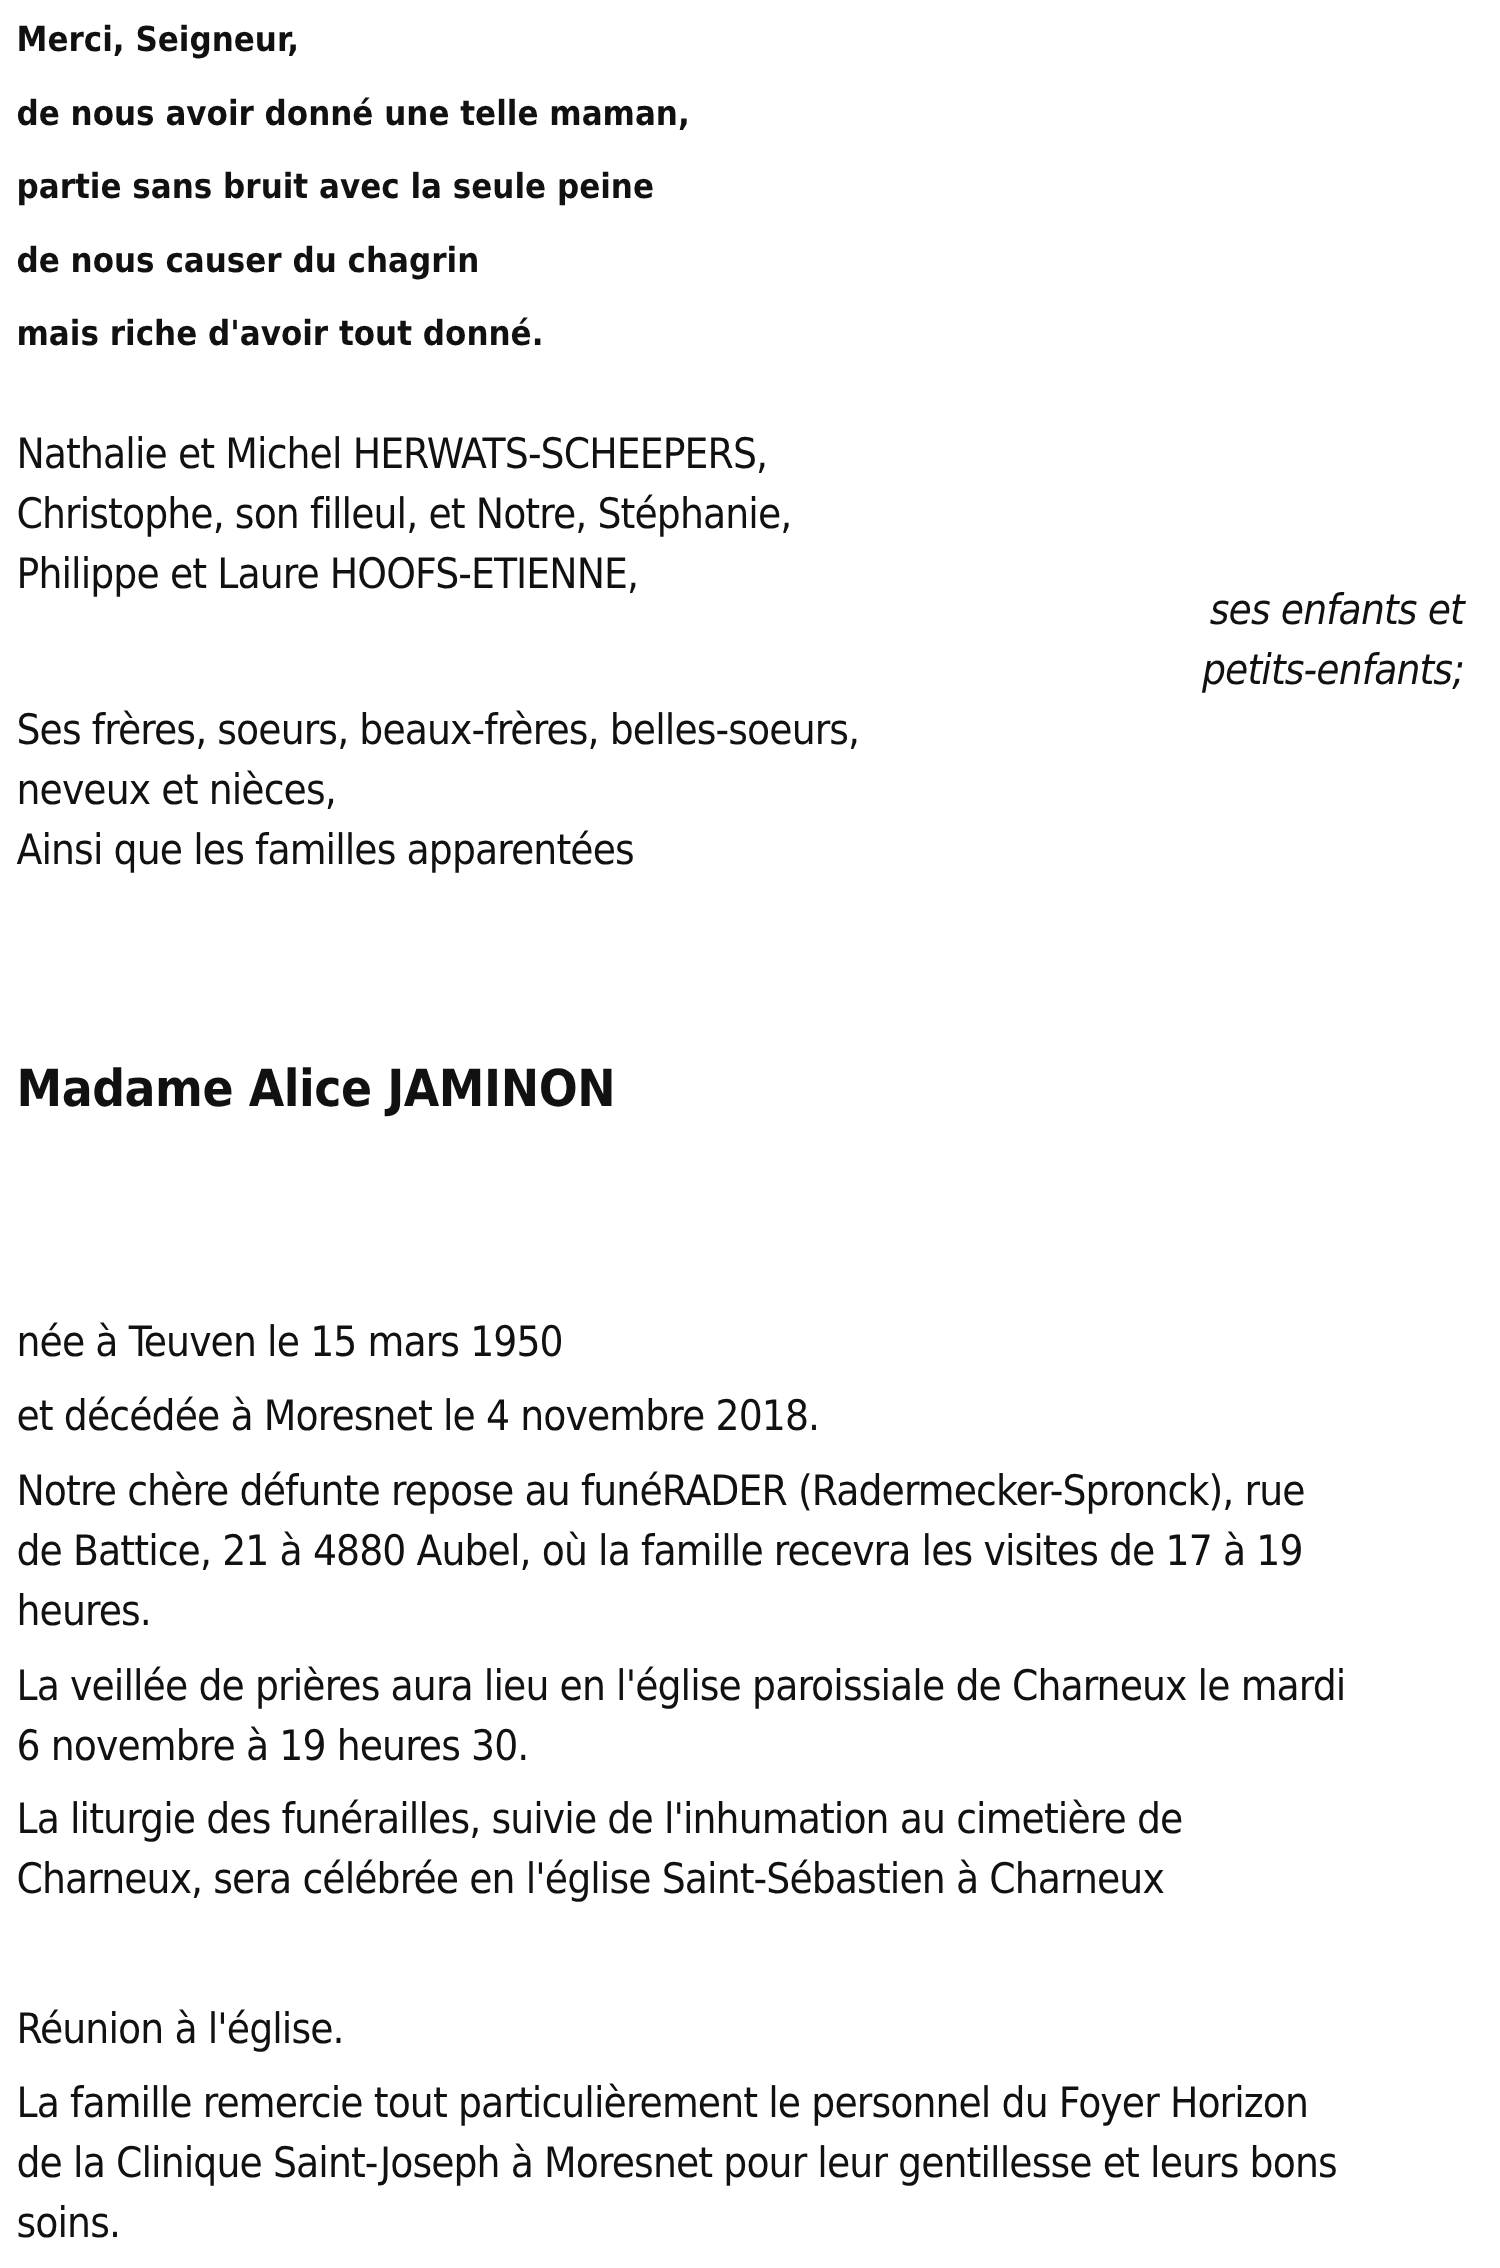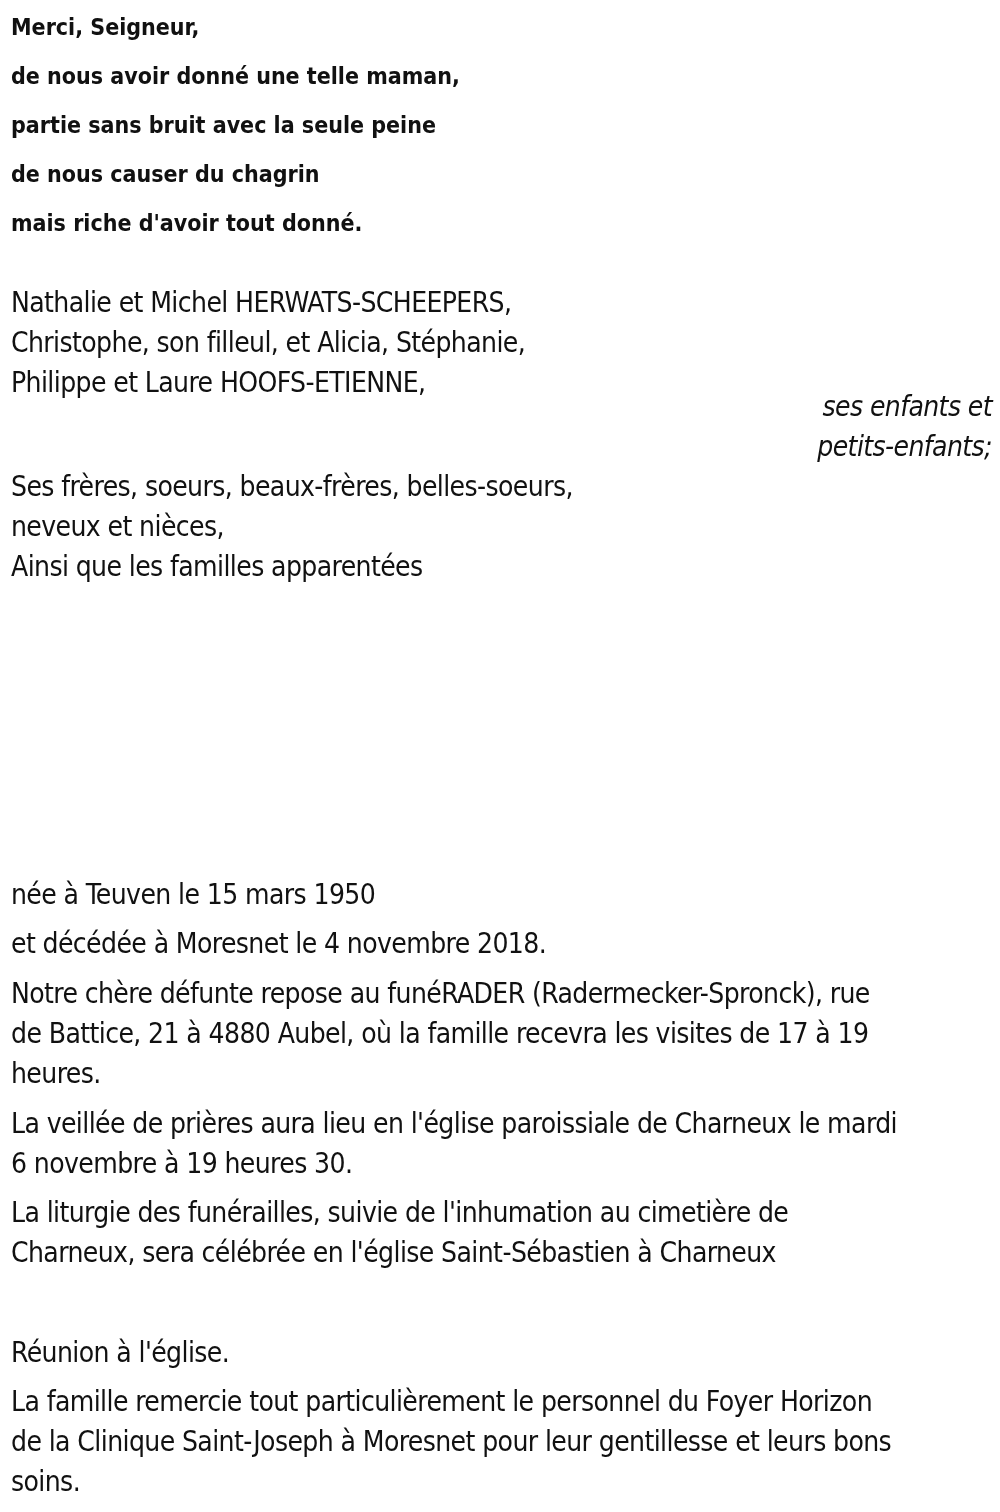--- a/index.html
+++ b/index.html
@@ -24,53 +24,54 @@
   .bold { font-weight: bold; }
   .poem { letter-spacing: 0px; font-size: 23px; }
   .title {
     font-size: 34px;
     line-height: 40px;
     font-weight: bold;
     letter-spacing: -0.3px;
   }
   .right {
     left: auto;
-    right: 8px;
+    right: 24px;
     font-style: italic;
     text-align: left;
   }
 </style>
 </head>
 <body>
 
 <div class="page">
 
   <div>
     <div class="line bold poem" style="top:12px">Merci, Seigneur,</div>
     <div class="line bold poem" style="top:61px">de nous avoir donné une telle maman,</div>
     <div class="line bold poem" style="top:110px">partie sans bruit avec la seule peine</div>
     <div class="line bold poem" style="top:159px">de nous causer du chagrin</div>
     <div class="line bold poem" style="top:208px">mais riche d'avoir tout donné.</div>
   </div>
 
   <div>
     <div class="line" style="top:288px">Nathalie et Michel HERWATS-SCHEEPERS,</div>
-    <div class="line" style="top:328px">Christophe, son filleul, et Alicia, Stéphanie,</div>
+    <div class="line" style="top:328px">Christophe, son filleul, et Notre, Stéphanie,</div>
     <div class="line" style="top:368px">Philippe et Laure HOOFS-ETIENNE,</div>
     <div class="line right" style="top:392px">ses enfants et</div>
     <div class="line right" style="top:432px">petits-enfants;</div>
   </div>
 
   <div>
     <div class="line" style="top:472px">Ses frères, soeurs, beaux-frères, belles-soeurs,</div>
     <div class="line" style="top:512px">neveux et nièces,</div>
     <div class="line" style="top:552px">Ainsi que les familles apparentées</div>
   </div>
 
 
+  <div class="line title" style="top:706px">Madame Alice JAMINON</div>
 
   <div class="line" style="top:880px">née à Teuven le 15 mars 1950</div>
   <div class="line" style="top:929px">et décédée à Moresnet le 4 novembre 2018.</div>
 
   <div>
     <div class="line" style="top:979px">Notre chère défunte repose au funéRADER (Radermecker-Spronck), rue</div>
     <div class="line" style="top:1019px">de Battice, 21 à 4880 Aubel, où la famille recevra les visites de 17 à 19</div>
     <div class="line" style="top:1059px">heures.</div>
   </div>
 

